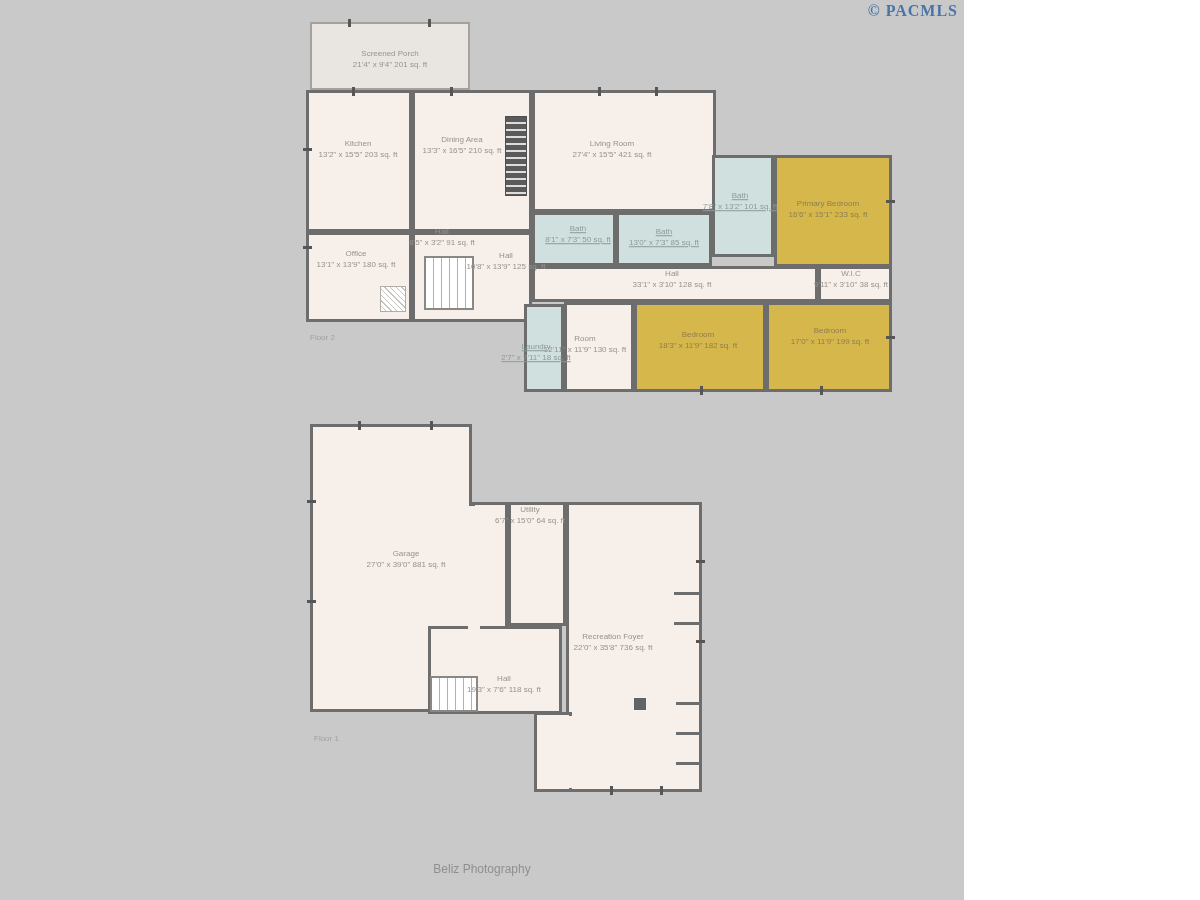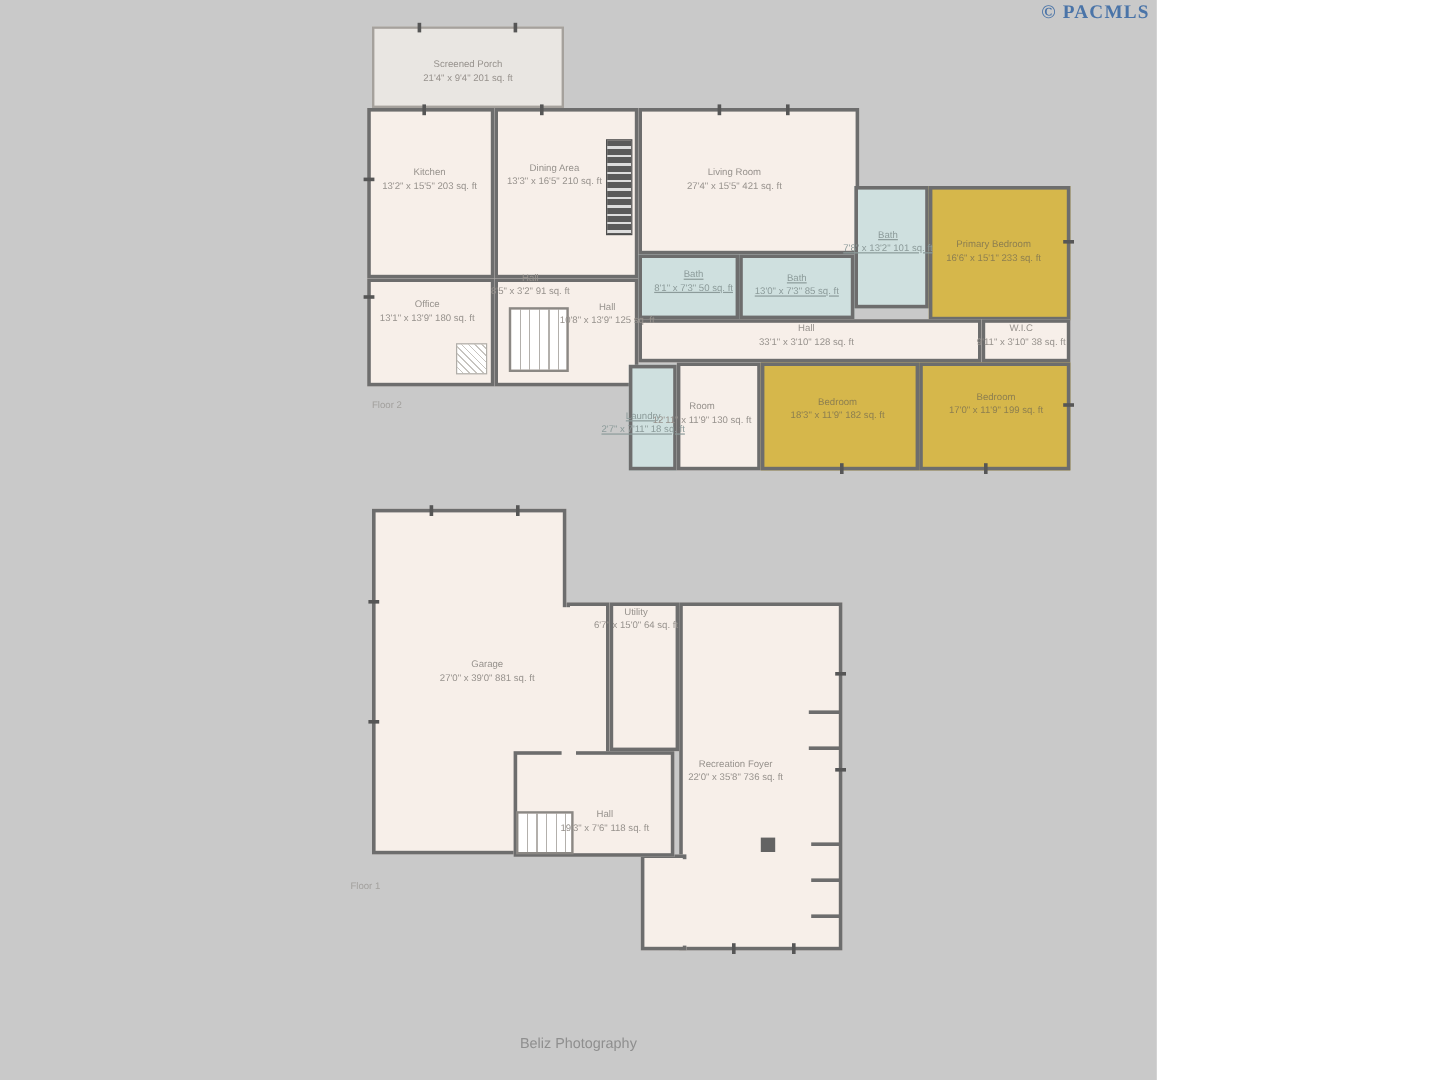--- a/index.html
+++ b/index.html
@@ -192,16 +192,16 @@
         <span class="rdims">6'7" x 15'0" 64 sq. ft</span>
       </div>
     <div class="lbl" style="left:613px;top:643px;">
       <span class="rname">Recreation Foyer</span>
         <span class="rdims">22'0" x 35'8" 736 sq. ft</span>
       </div>
     <div class="lbl" style="left:504px;top:685px;">
       <span class="rname">Hall</span>
         <span class="rdims">19'3" x 7'6" 118 sq. ft</span>
       </div>
-    <div class="floor-tag" style="left:292px;top:734px;">Floor 1</div>
+    <div class="floor-tag" style="left:314px;top:734px;">Floor 1</div>
   </div>
 
 </div>
 
 </body></html>

